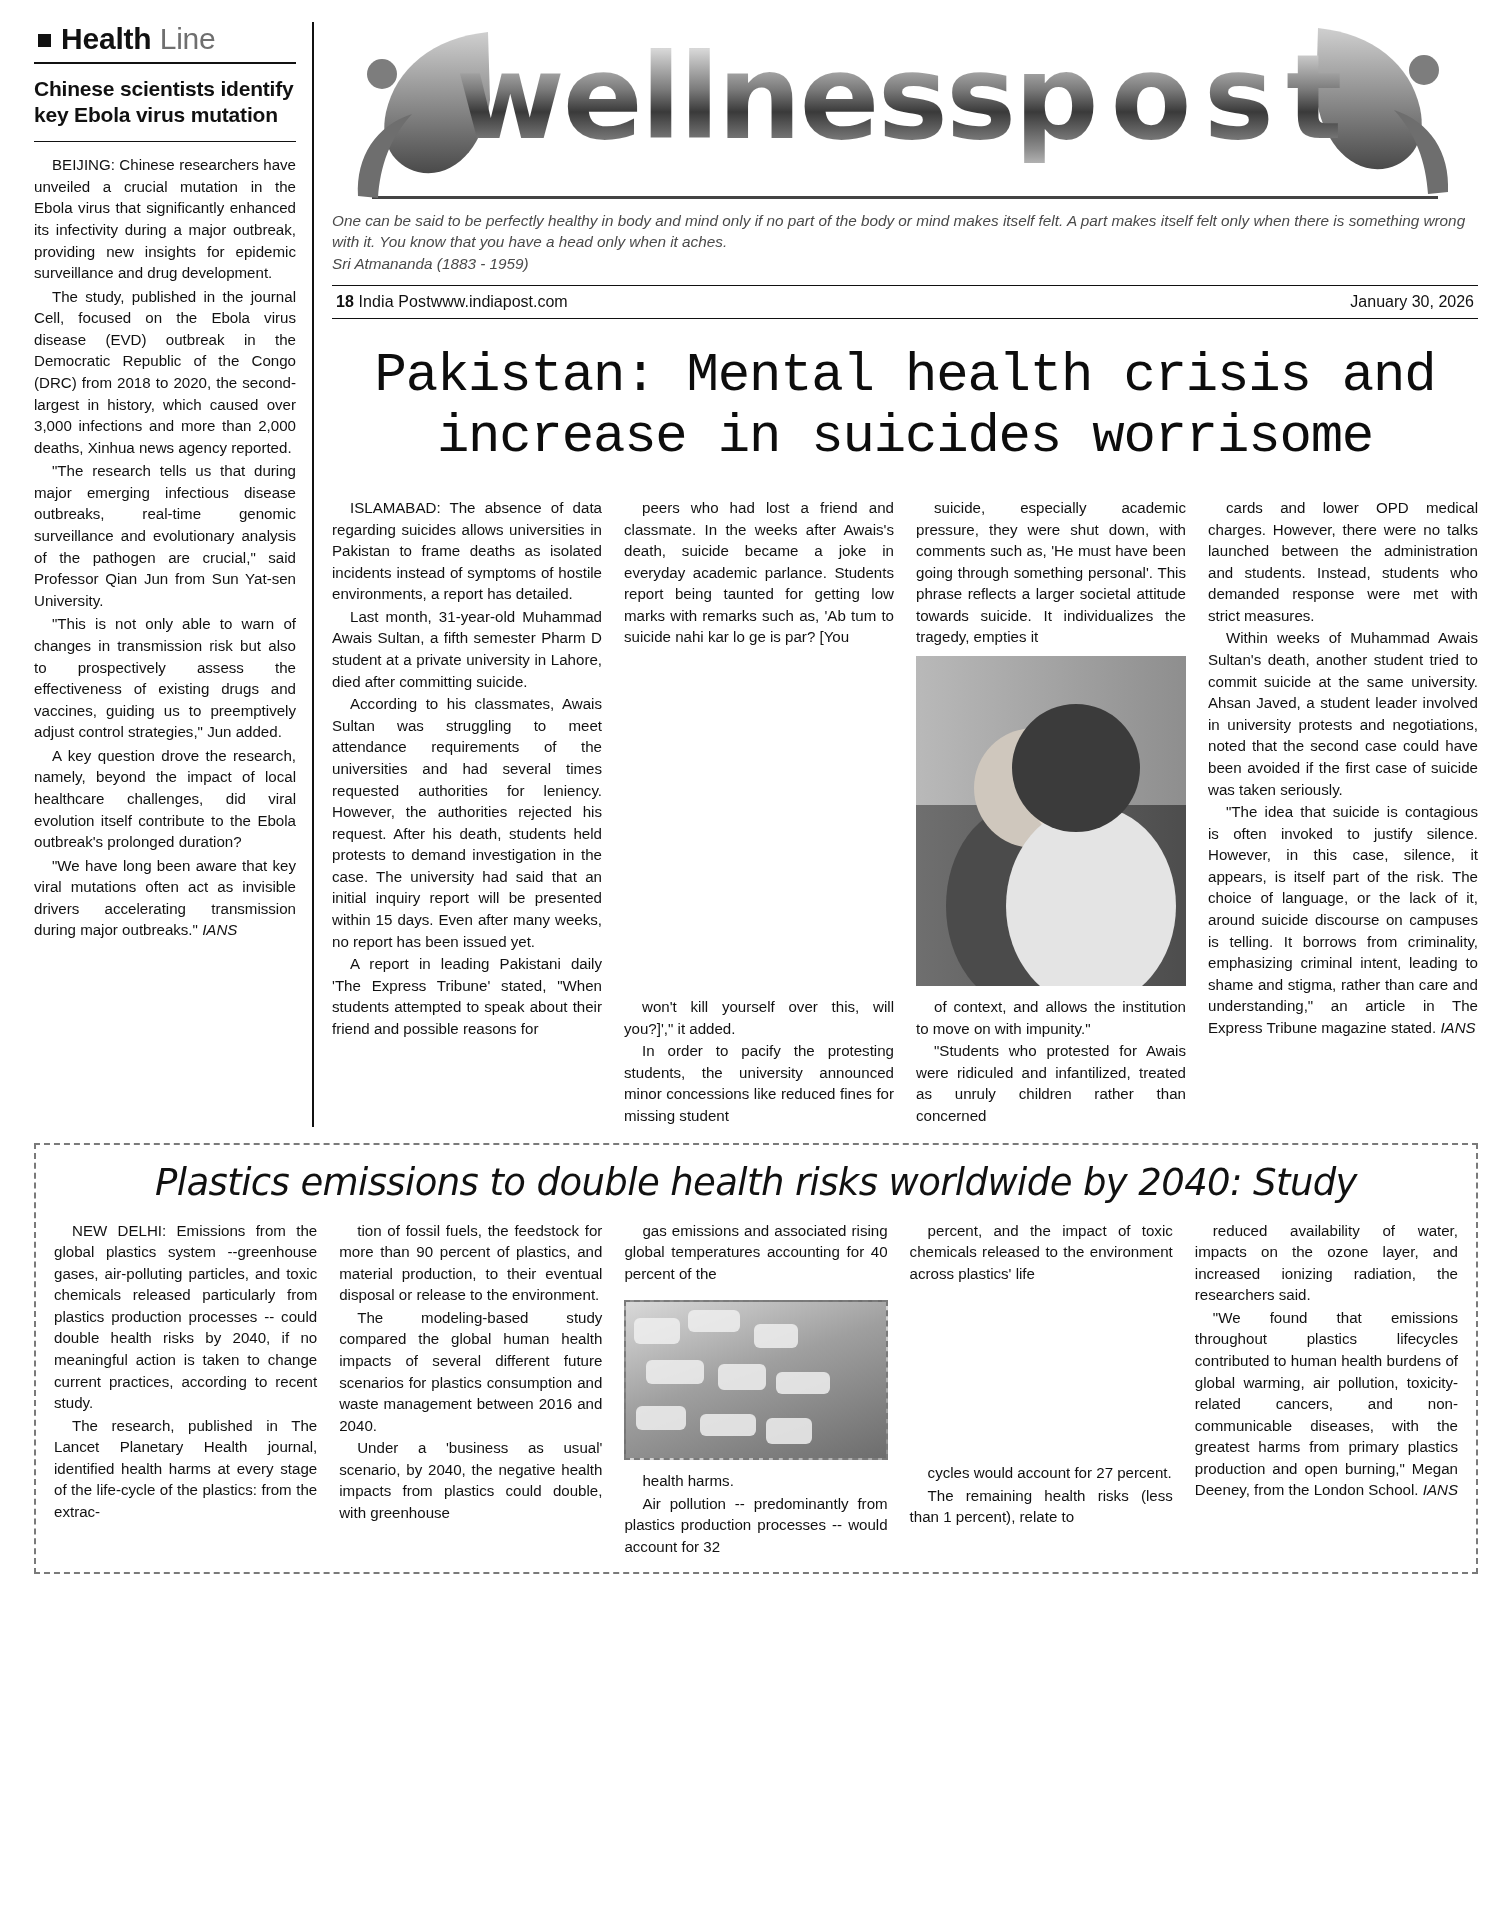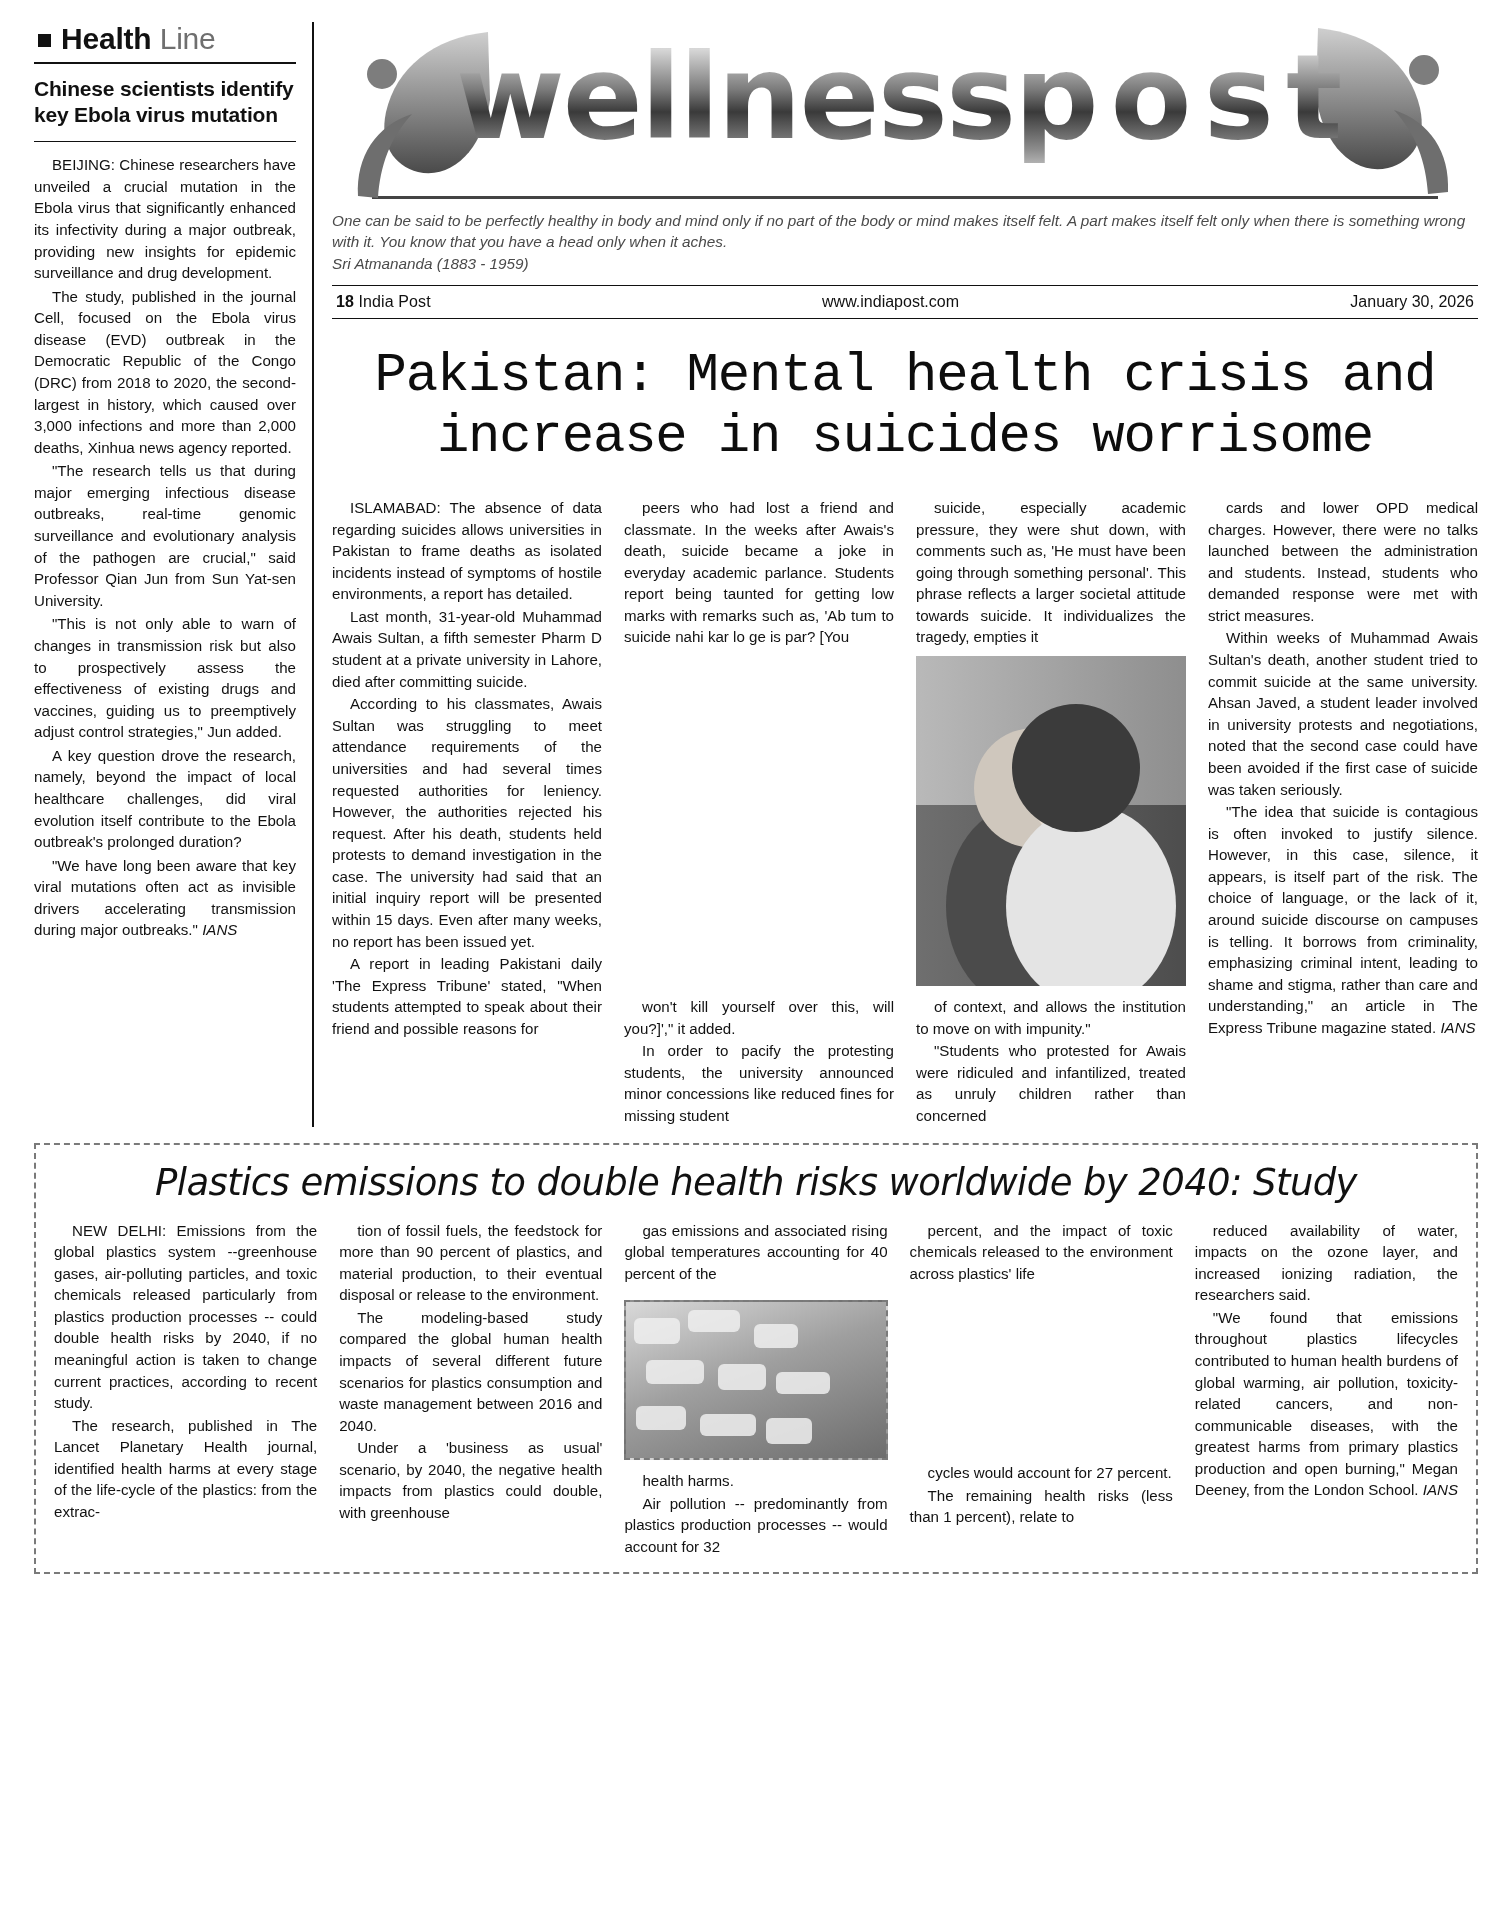--- a/index.html
+++ b/index.html
@@ -55,21 +55,21 @@
   .quote { font-family: "Liberation Sans", sans-serif; font-style: italic; color: #4a4a4a; font-size: 15.3px; line-height: 1.35; }
   .quote .attrib { display: block; margin-top: 2px; }
 
   .infobar {
     display: flex; align-items: baseline; justify-content: space-between;
     border-top: 1.5px solid #111; border-bottom: 1.5px solid #111;
     margin-top: 10px; padding: 7px 4px 7px 4px; font-size: 16px;
   }
   .infobar .pg { font-weight: 700; }
   .infobar .left { letter-spacing: 0.1px; }
-  .infobar .center { flex: 1 1 auto; text-align: center; }
+  .infobar .center { flex: 1 1 auto; text-align: left; }
   .infobar .right { text-align: center; }
 
   
   .main-headline {
     font-family: Liberation Mono, monospace;
     font-weight: 400;
     font-size: 54px;
     line-height: 1.14;
     text-align: center;
     letter-spacing: -1.2px;

